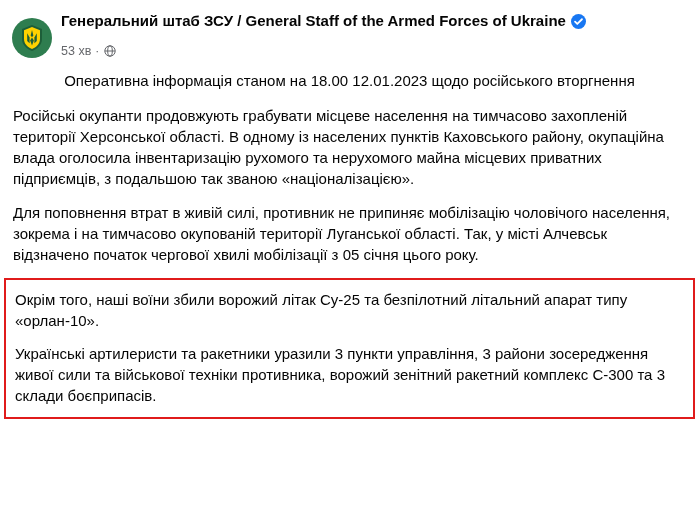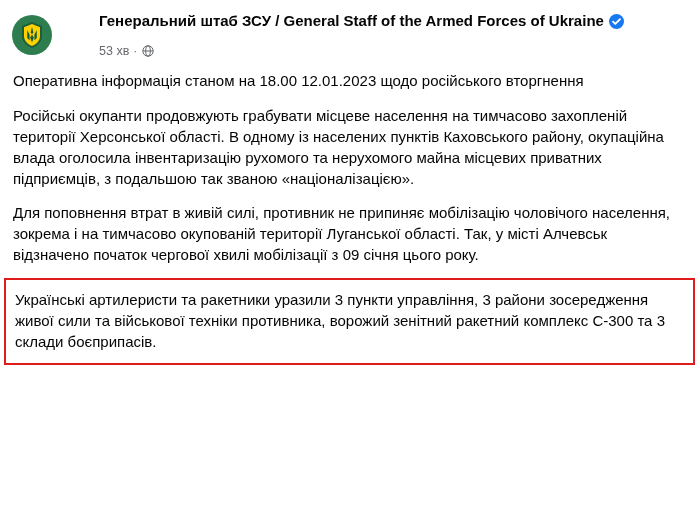--- a/index.html
+++ b/index.html
@@ -17,23 +17,22 @@
   .post {
     position: relative;
     width: 699px;
     height: 506px;
     box-sizing: border-box;
     padding: 0;
   }
   
   .post-header {
     display: flex;
-    align-items: center;
+    align-items: flex-end;
     padding: 11px 12px 0 12px;
-    gap: 38px;
   }
   .avatar {
     width: 40px;
     height: 40px;
     border-radius: 50%;
     background: #2e7d4f;
     position: relative;
     flex: 0 0 40px;
     margin-right: 9px;
     overflow: hidden;
@@ -93,20 +92,21 @@
     padding: 12px 13px 0 13px;
     font-size: 15px;
     line-height: 21px;
     color: #050505;
   }
   .post-body p {
     margin: 0 0 13px 0;
   }
   .post-body p.lead {
     margin-bottom: 14px;
+    text-align: center;
   }
   .highlight-box {
     position: relative;
     border: 2px solid #e01b1b;
     padding: 9px 9px 4px 9px;
     margin: 0 -9px 10px -9px;
   }
   .highlight-box p {
     margin: 0 0 12px 0;
   }
@@ -157,21 +157,22 @@
       </div>
     </div>
 
   </div>
 
   <div class="post-body">
 
     <p class="lead">Оперативна інформація станом на 18.00 12.01.2023 щодо російського вторгнення</p>
 
     <p>Російські окупанти продовжують грабувати місцеве населення на тимчасово захопленій території Херсонської області. В одному із населених пунктів Каховського району, окупаційна влада оголосила інвентаризацію рухомого та нерухомого майна місцевих приватних підприємців, з подальшою так званою «націоналізацією».</p>
-    <p>Для поповнення втрат в живій силі, противник не припиняє мобілізацію чоловічого населення, зокрема і на тимчасово окупованій території Луганської області. Так, у місті Алчевськ відзначено початок чергової хвилі мобілізації з 09 січня цього року.</p>
+    <p>Для поповнення втрат в живій силі, противник не припиняє мобілізацію чоловічого населення, зокрема і на тимчасово окупованій території Луганської області. Так, у місті Алчевськ відзначено початок чергової хвилі мобілізації з 05 січня цього року.</p>
 
     <div class="highlight-box">
+      <p>Окрім того, наші воїни збили ворожий літак Су-25 та безпілотний літальний апарат типу «орлан-10».</p>
       <p>Українські артилеристи та ракетники уразили 3 пункти управління, 3 райони зосередження живої сили та військової техніки противника, ворожий зенітний ракетний комплекс С-300 та 3 склади боєприпасів.</p>
     </div>
 
   </div>
 
 </div>
 
 </body></html>

